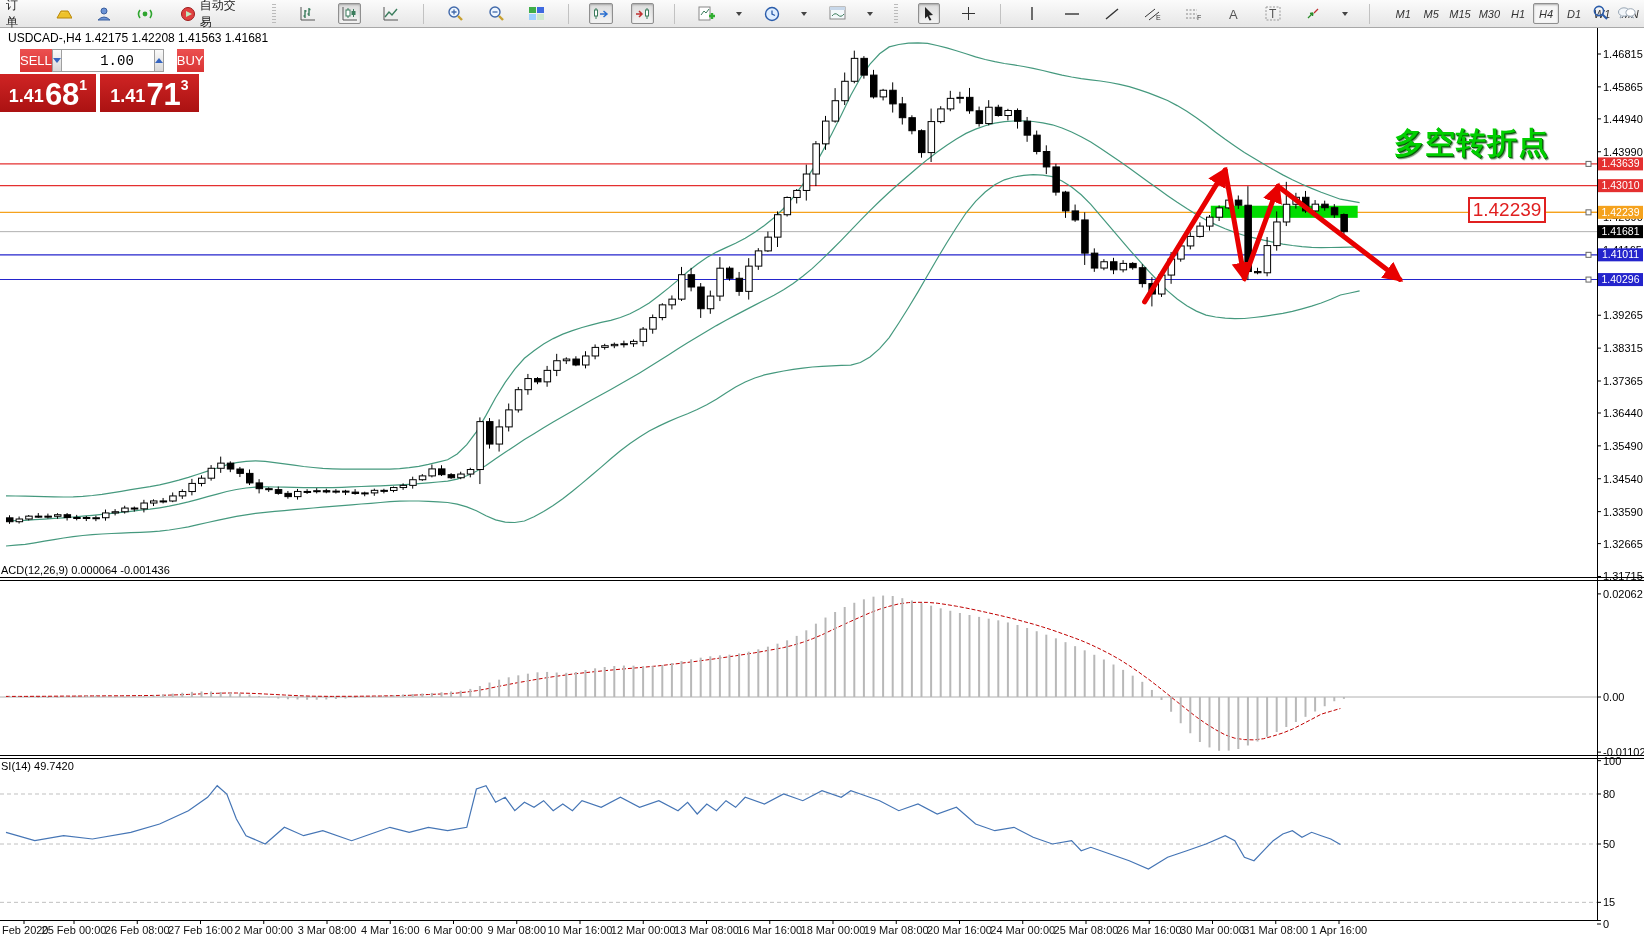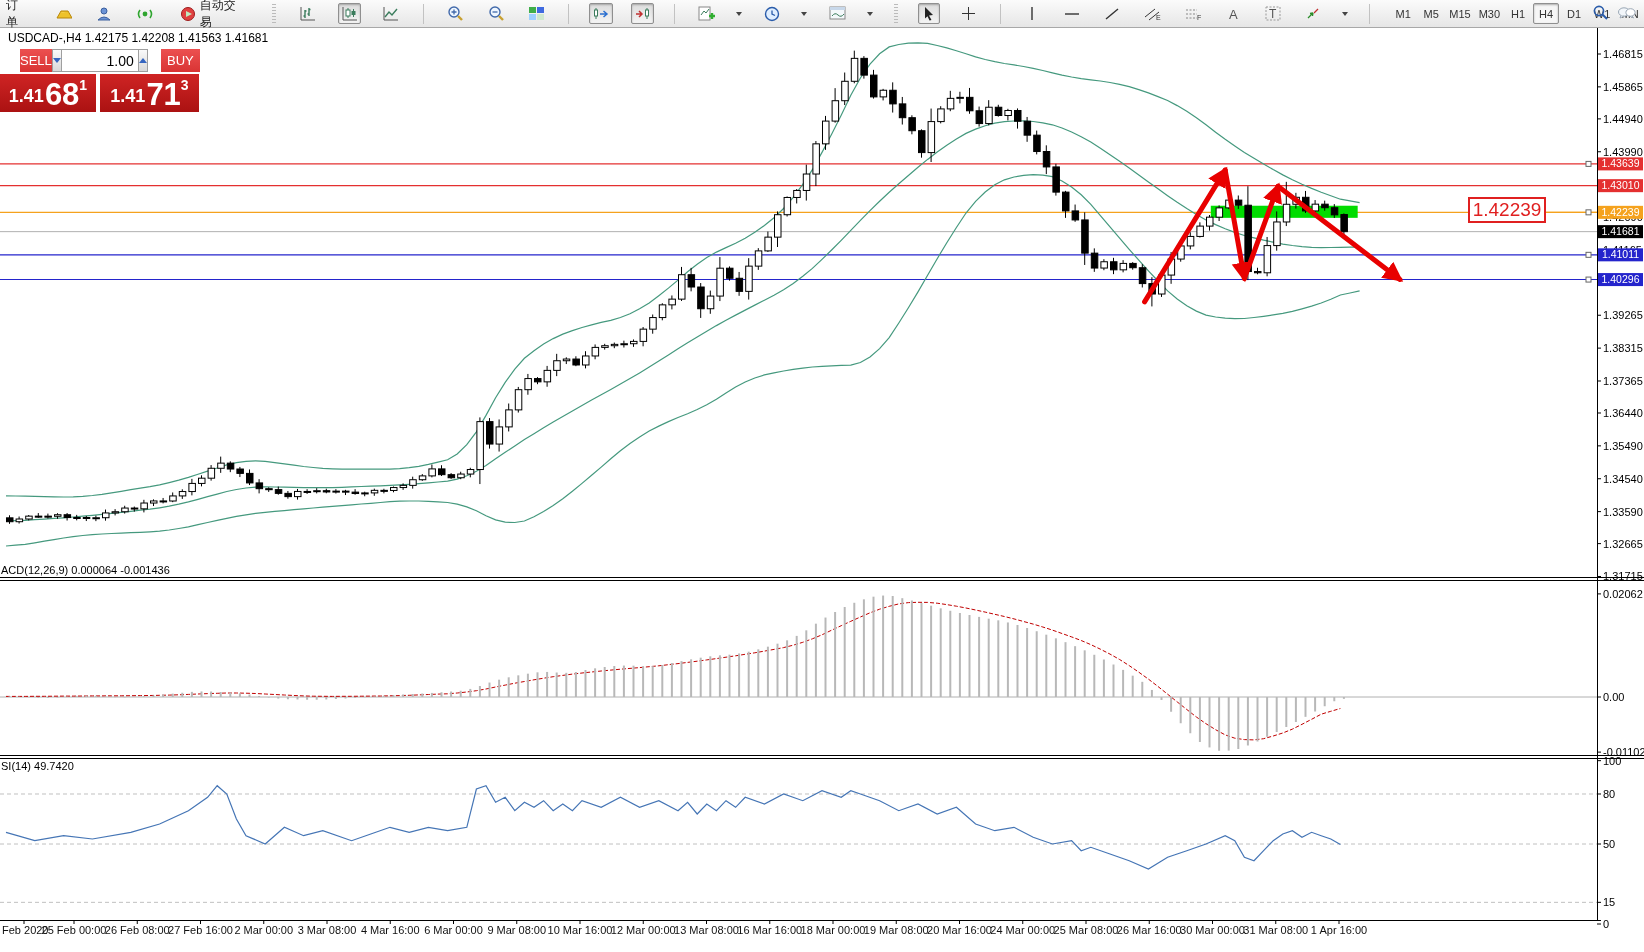--- a/index.html
+++ b/index.html
@@ -22,21 +22,21 @@
   #symbol-info{position:absolute;left:8px;top:31px;font-size:12px;color:#000;}
   #trade-panel{position:absolute;left:0;top:49px;width:200px;}
   #tp-row1{display:flex;height:23px;}
   .tpbtn{background:linear-gradient(#ec5050,#d93434);color:#fff;font-size:13px;display:flex;align-items:center;justify-content:center;margin-left:20px;}
   #sell-btn{width:38px;}
   #buy-btn{width:64px;margin-left:13px;}
   .spin{width:14px;background:linear-gradient(#fafafa,#d9d9d9);border:1px solid #9f9f9f;box-sizing:border-box;display:flex;align-items:center;justify-content:center;}
   .tri-dn{width:0;height:0;border-left:4px solid transparent;border-right:4px solid transparent;border-top:5px solid #3565c0;}
   .tri-up{width:0;height:0;border-left:4px solid transparent;border-right:4px solid transparent;border-bottom:5px solid #3565c0;}
   #volume-input{width:72px;border:1px solid #9f9f9f;border-left:none;border-right:none;text-align:right;
-    font-size:14px;padding:0 4px 0 0;font-family:Liberation Sans, sans-serif;}
+    font-size:14px;padding:0 20px 0 0;font-family:Liberation Mono, monospace;}
   #tp-row2{display:flex;margin-top:2px;height:38px;}
   .bigprice{background:linear-gradient(#cf2424,#ab1212);color:#fff;display:flex;align-items:flex-end;justify-content:center;padding-bottom:2px;}
   #sell-price-box{width:96px;}
   #buy-price-box{width:99px;margin-left:4px;}
   .bp-base{font-size:18px;font-weight:bold;margin:0 1px 3px 0;}
   .bp-big{font-size:31px;font-weight:bold;line-height:30px;}
   .bp-sup{font-size:14px;font-weight:bold;align-self:flex-start;margin-top:3px;}
   #macd-label{position:absolute;left:1px;top:564px;font-size:11px;color:#000;}
   #rsi-label{position:absolute;left:1px;top:760px;font-size:11px;color:#000;}
   #turning-point{position:absolute;left:1394px;top:123px;font-size:30px;font-weight:bold;letter-spacing:1px;
@@ -802,21 +802,21 @@
         </svg>
     </div>
     <div class="tbtn">
       <svg width="16" height="15">
           <path d="M3,12 L8,7 M8,7 L5,7.5 M8,7 L7.5,10" stroke="#2a8c2a" stroke-width="1.3" fill="none"></path>
           <path d="M13,3 L9,7" stroke="#c03030" stroke-width="1.3"></path>
         </svg>
     </div>
     <div class="caret"></div>
     <div class="vsep"></div>
-    <div id="tf-group" style="display:flex;align-items:center;">
+    <div id="tf-group" style="display:flex;align-items:center;font-style:italic;">
         <div class="tbtn tf">M1</div>
         <div class="tbtn tf">M5</div>
         <div class="tbtn tf">M15</div>
         <div class="tbtn tf">M30</div>
         <div class="tbtn tf">H1</div>
         <div class="tbtn tf active">H4</div>
         <div class="tbtn tf">D1</div>
         <div class="tbtn tf">W1</div>
         <div class="tbtn tf">MN</div>
       </div>
@@ -862,15 +862,16 @@
         <span class="bp-base">1.41</span>
         <span class="bp-big">71</span>
         <span class="bp-sup">3</span>
       </div>
     </div>
   </div>
 
   <div id="macd-label">ACD(12,26,9) 0.000064 -0.001436</div>
   <div id="rsi-label">SI(14) 49.7420</div>
 
+  <div id="turning-point">多空转折点</div>
   <div id="price-callout">1.42239</div>
 
 </div>
 
 </body></html>

